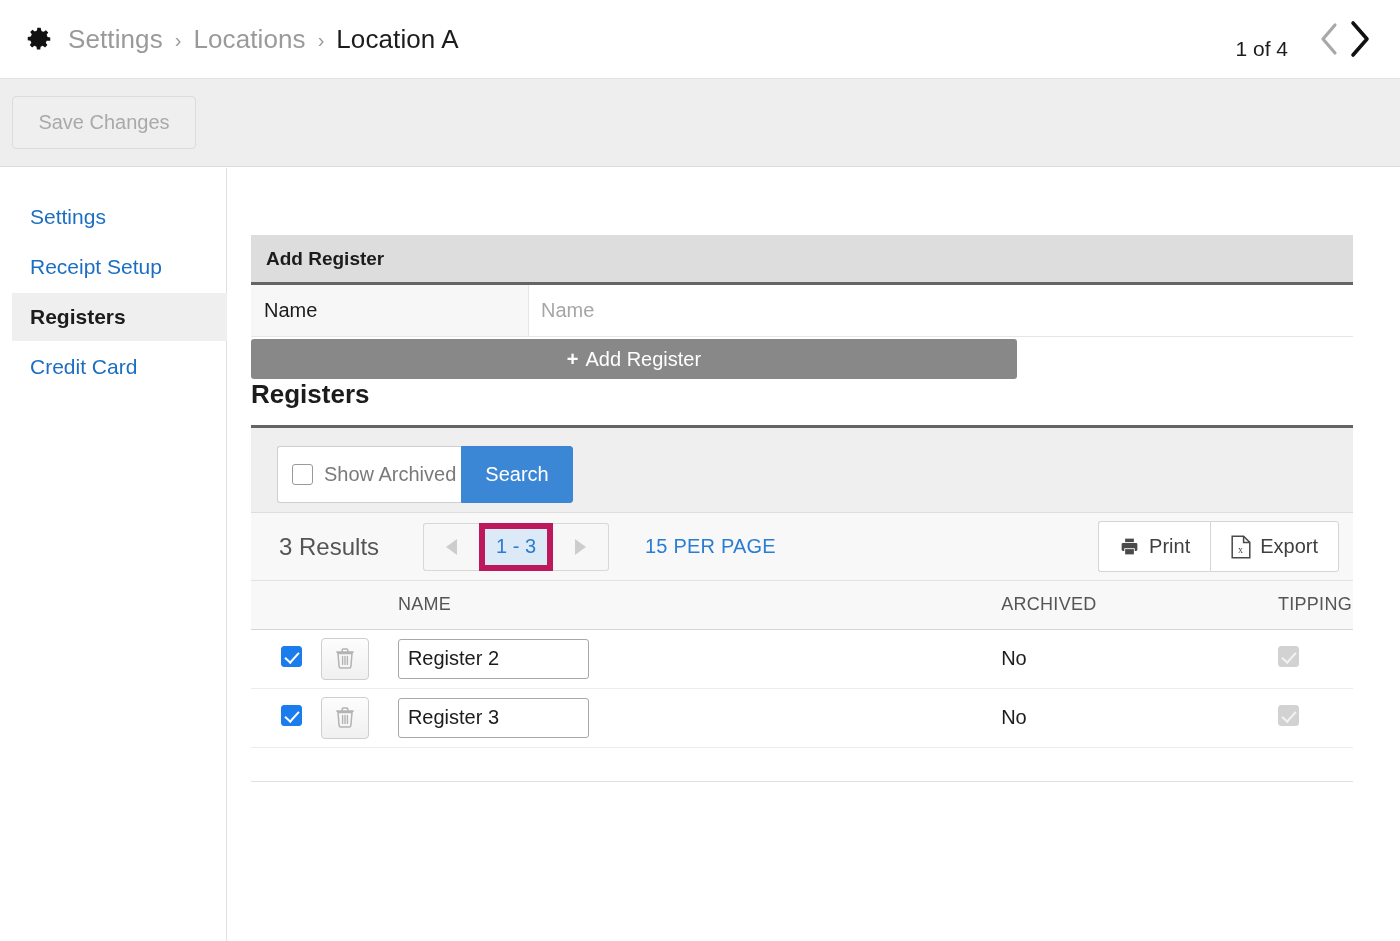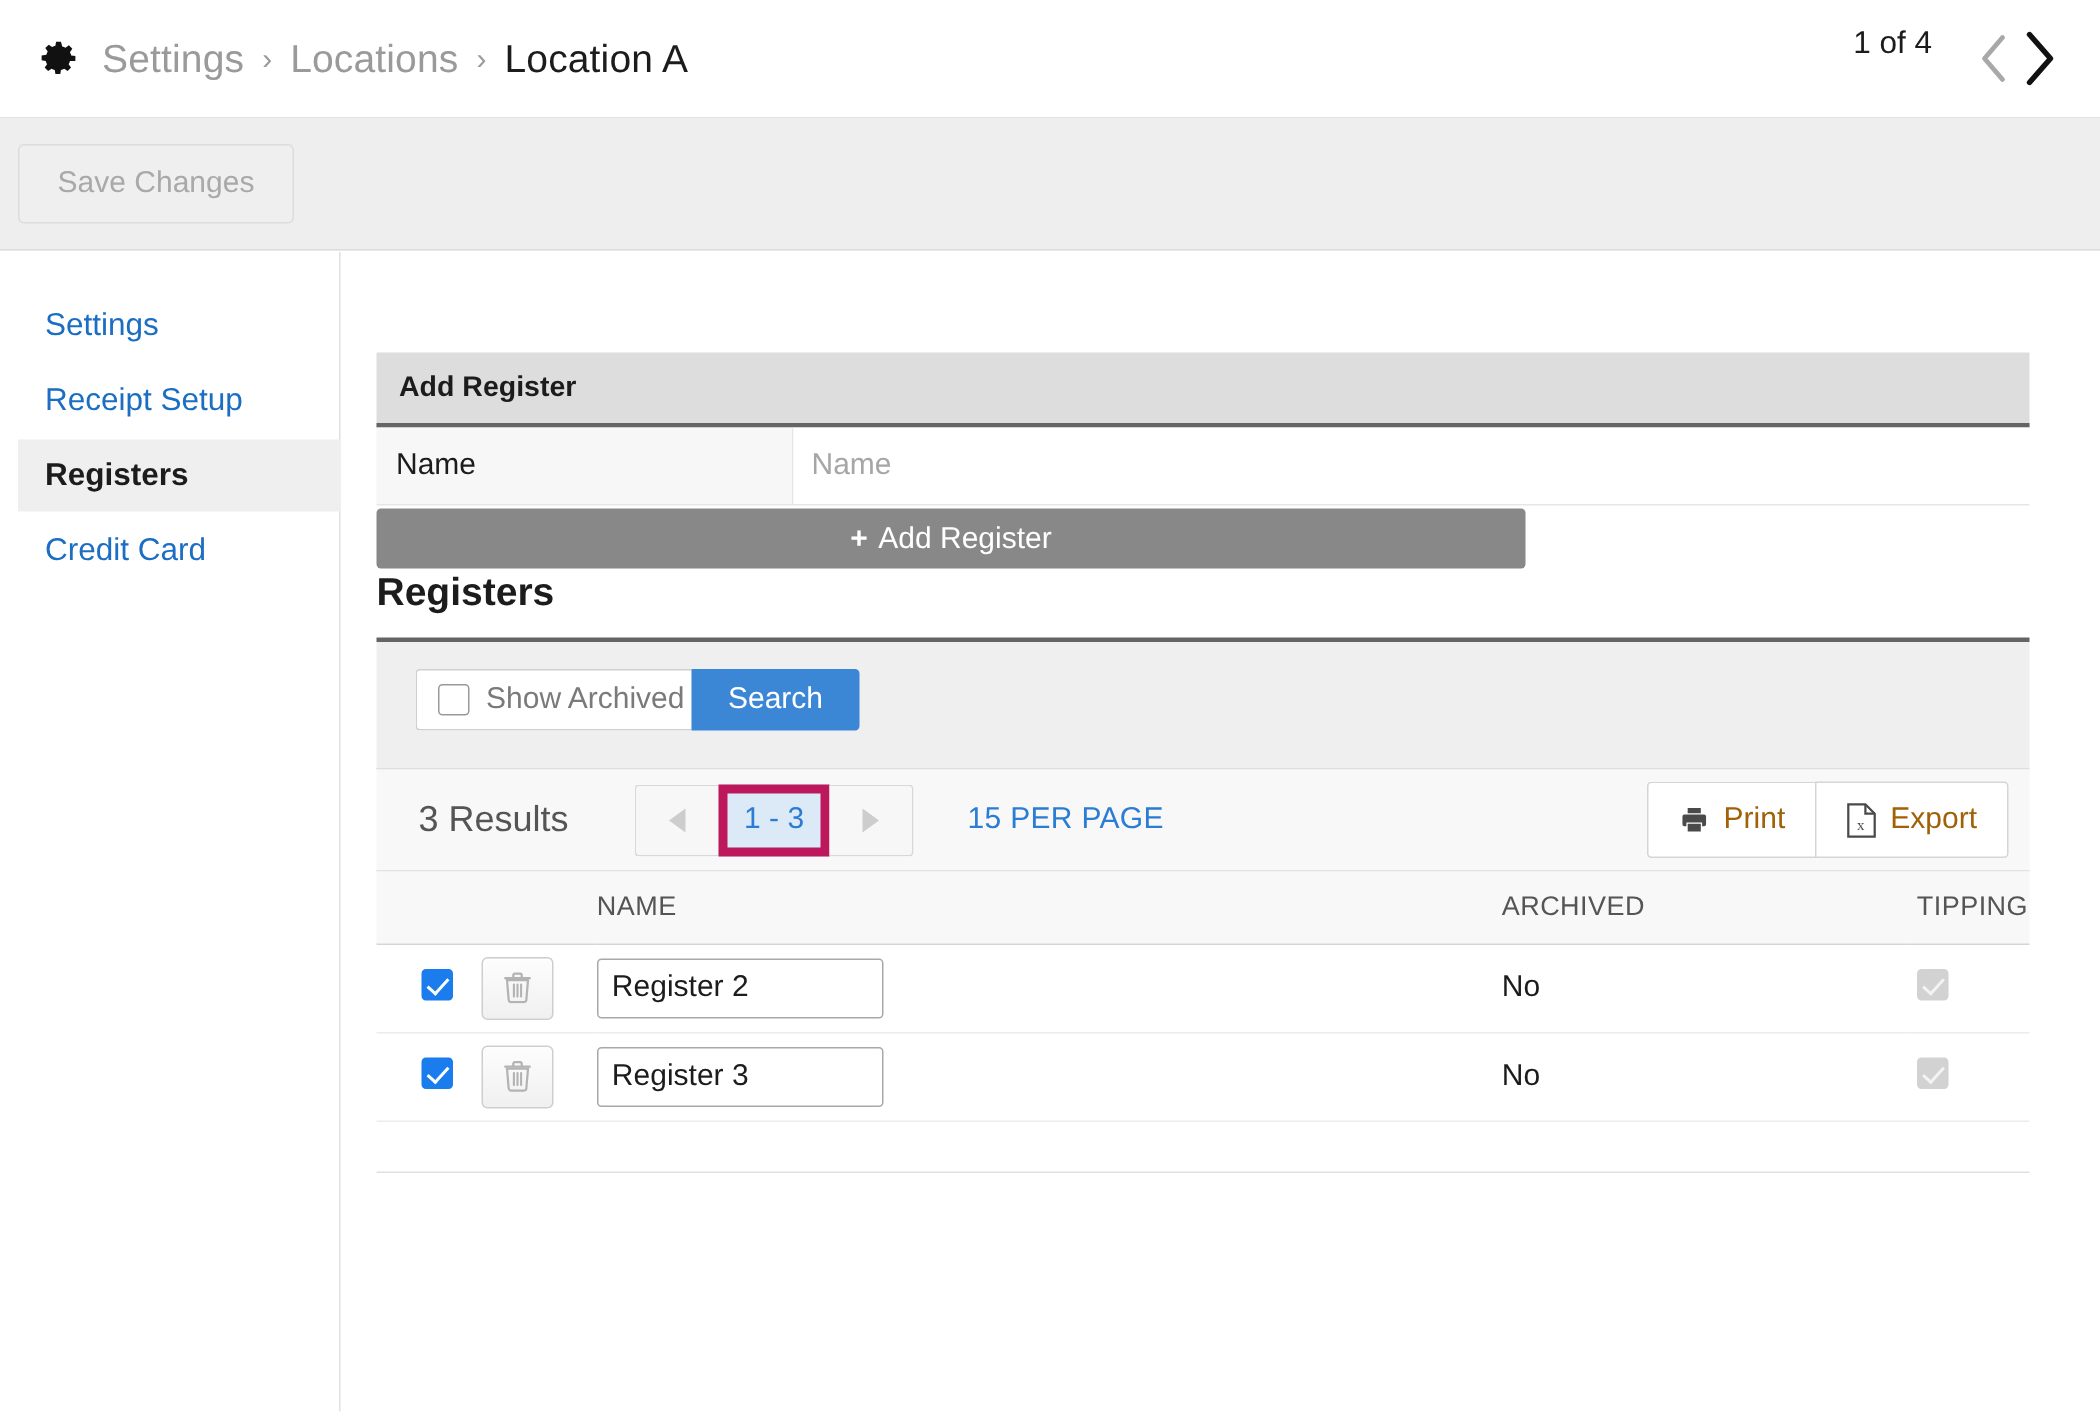--- a/index.html
+++ b/index.html
@@ -17,21 +17,21 @@
     position: absolute; left: 0; top: 0; width: 1400px; height: 79px;
     background: #ffffff; border-bottom: 1px solid #e2e2e2;
     display: flex; align-items: center;
   }
   .gear-wrap { margin-left: 22px; width: 34px; display: flex; align-items: center; justify-content: center; }
   .gear-wrap svg { display: block; }
   .breadcrumb { display: flex; align-items: center; margin-left: 12px; }
   .crumb { font-size: 26px; color: #9a9a9a; letter-spacing: .1px; }
   .crumb.current { color: #1c1c1c; font-weight: 400; }
   .crumb-sep { font-size: 20px; color: #9a9a9a; margin: 0 12px; line-height: 1; position: relative; top: 1px; }
-  .pager-right { margin-left: auto; display: flex; align-items: flex-start; margin-right: 26px; }
+  .pager-right { margin-left: auto; display: flex; align-items: flex-end; margin-right: 26px; }
   .pager-count { font-size: 21px; color: #1c1c1c; margin-right: 26px; }
   .chev { width: 30px; height: 44px; display: flex; align-items: center; justify-content: center; }
   .chev svg { display: block; }
 
   
   .toolbar {
     position: absolute; left: 0; top: 79px; width: 1400px; height: 88px;
     background: #eeeeee; border-bottom: 1px solid #dcdcdc;
   }
   .save-btn {
@@ -87,21 +87,21 @@
     font-size: 26px; font-weight: bold; color: #1c1c1c;
   }
   .reg-panel {
     position: absolute; left: 251px; top: 425px; width: 1102px;
     border-top: 3px solid #646464; background: #ffffff;
   }
   .search-bar {
     background: #efefef; height: 85px; padding: 18px 0 0 26px;
     border-bottom: 1px solid #dedede;
   }
-  .search-group { display: flex; height: 41px; width: 296px; }
+  .search-group { display: flex; height: 57px; width: 296px; }
   .archive-box {
     flex: 1; background: #ffffff; border: 1px solid #cfcfcf; border-right: none;
     border-radius: 3px 0 0 3px; display: flex; align-items: center; padding-left: 14px;
   }
   .cb {
     width: 21px; height: 21px; border: 1px solid #9a9a9a; border-radius: 3px;
     background: #ffffff; display: inline-block; position: relative; flex: none;
   }
   .cb.checked { background: #1b7ced; border-color: #1b7ced; }
   .cb.checked::after {
@@ -138,21 +138,21 @@
   .pag-page {
     width: 74px; border: 6px solid #be185d; background: #dce9f7;
     display: flex; align-items: center; justify-content: center;
     font-size: 20px; color: #2b7cd3;
   }
   .per-page { margin-left: 36px; font-size: 20px; color: #2b7cd3; letter-spacing: .2px; }
   .pe-group { margin-left: auto; display: flex; height: 51px; }
   .pe-btn {
     border: 1px solid #d5d5d5; background: #ffffff; display: flex;
     align-items: center; justify-content: center; padding: 0 20px;
-    font-size: 20px; color: #a16207; font-family: inherit;
+    font-size: 20px; color: #404040; font-family: inherit;
   }
   .pe-btn.first { border-radius: 3px 0 0 3px; border-right: none; }
   .pe-btn.last { border-radius: 0 3px 3px 0; }
   .pe-btn svg { margin-right: 9px; display: block; }
 
   
   .tbl { width: 100%; border-collapse: collapse; }
   .tbl thead th {
     background: #f8f8f8; border-bottom: 1px solid #d5d5d5;
     height: 48px; font-size: 18px; font-weight: normal; color: #555555;

